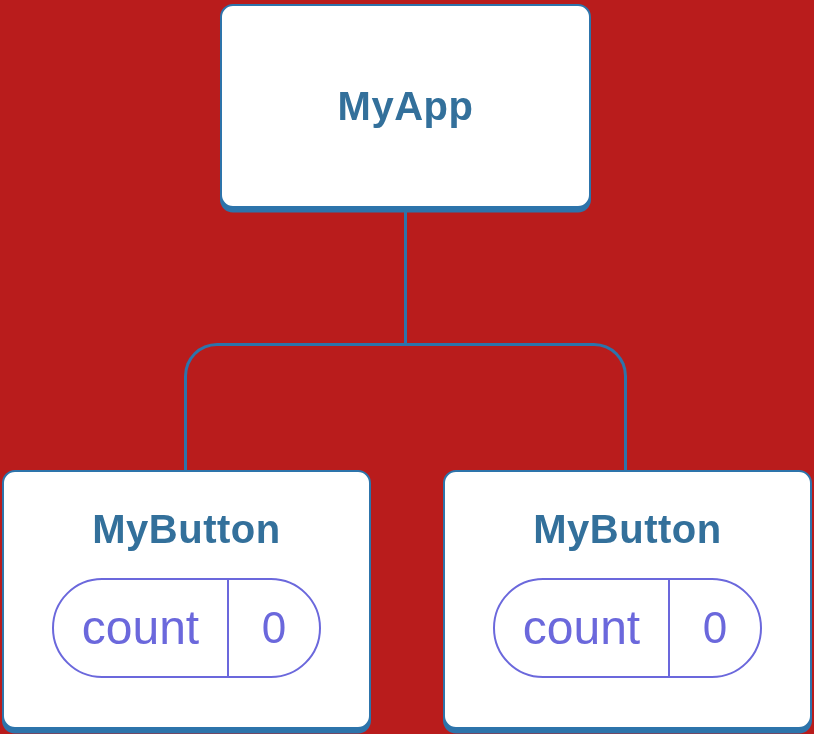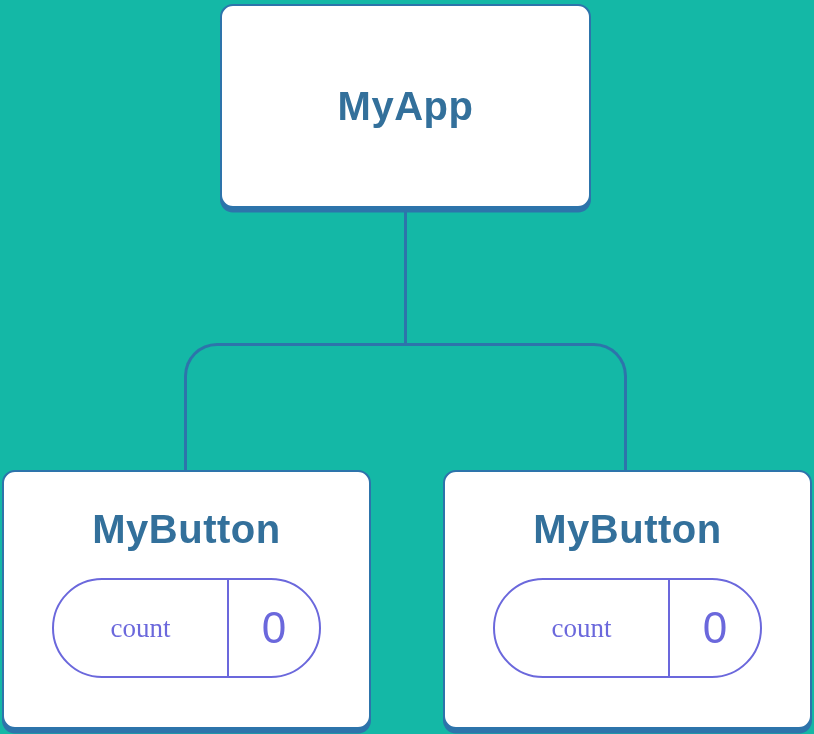--- a/index.html
+++ b/index.html
@@ -5,21 +5,21 @@
   html, body {
     margin: 0;
     padding: 0;
     background: #4C6570;
     font-family: "Liberation Sans", "DejaVu Sans", sans-serif;
   }
   .canvas {
     position: relative;
     width: 814px;
     height: 734px;
-    background: #14b8a6;
+    background: #b91c1c;
     overflow: hidden;
   }
 
   
   .node {
     position: absolute;
     background: #FFFFFF;
     border: 2.5px solid #2D74AB;
     border-radius: 13px;
     box-shadow: 0 4.5px 0 0 #2D74AB;
@@ -66,23 +66,22 @@
     align-items: stretch;
     overflow: hidden;
   }
   .state-name-cell {
     flex: 1 1 auto;
     display: flex;
     align-items: center;
     justify-content: center;
     border-right: 2.5px solid #6B68DC;
     color: #6B68DC;
-    font-size: 27px;
+    font-size: 48px;
     line-height: 1;
-    font-family: Liberation Serif, serif;
   }
   .state-value-cell {
     width: 90px;
     display: flex;
     align-items: center;
     justify-content: center;
     color: #6B68DC;
     font-size: 44px;
     line-height: 1;
   }

